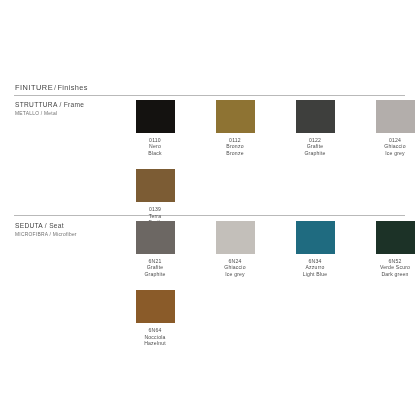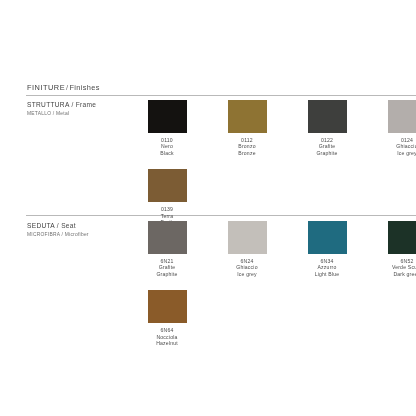--- a/index.html
+++ b/index.html
@@ -15,21 +15,20 @@
     font-family: "Liberation Sans", sans-serif;
     color: #3c3c3c;
     -webkit-font-smoothing: antialiased;
   }
 
   .sheet {
     position: relative;
     width: 336px;
     height: 416px;
     box-sizing: border-box;
-    margin-left: 12px;
   }
 
   
   .page-title {
     position: absolute;
     left: 15px;
     top: 83px;
     font-size: 7.4px;
     letter-spacing: 0.35px;
     color: #3d3d3d;

